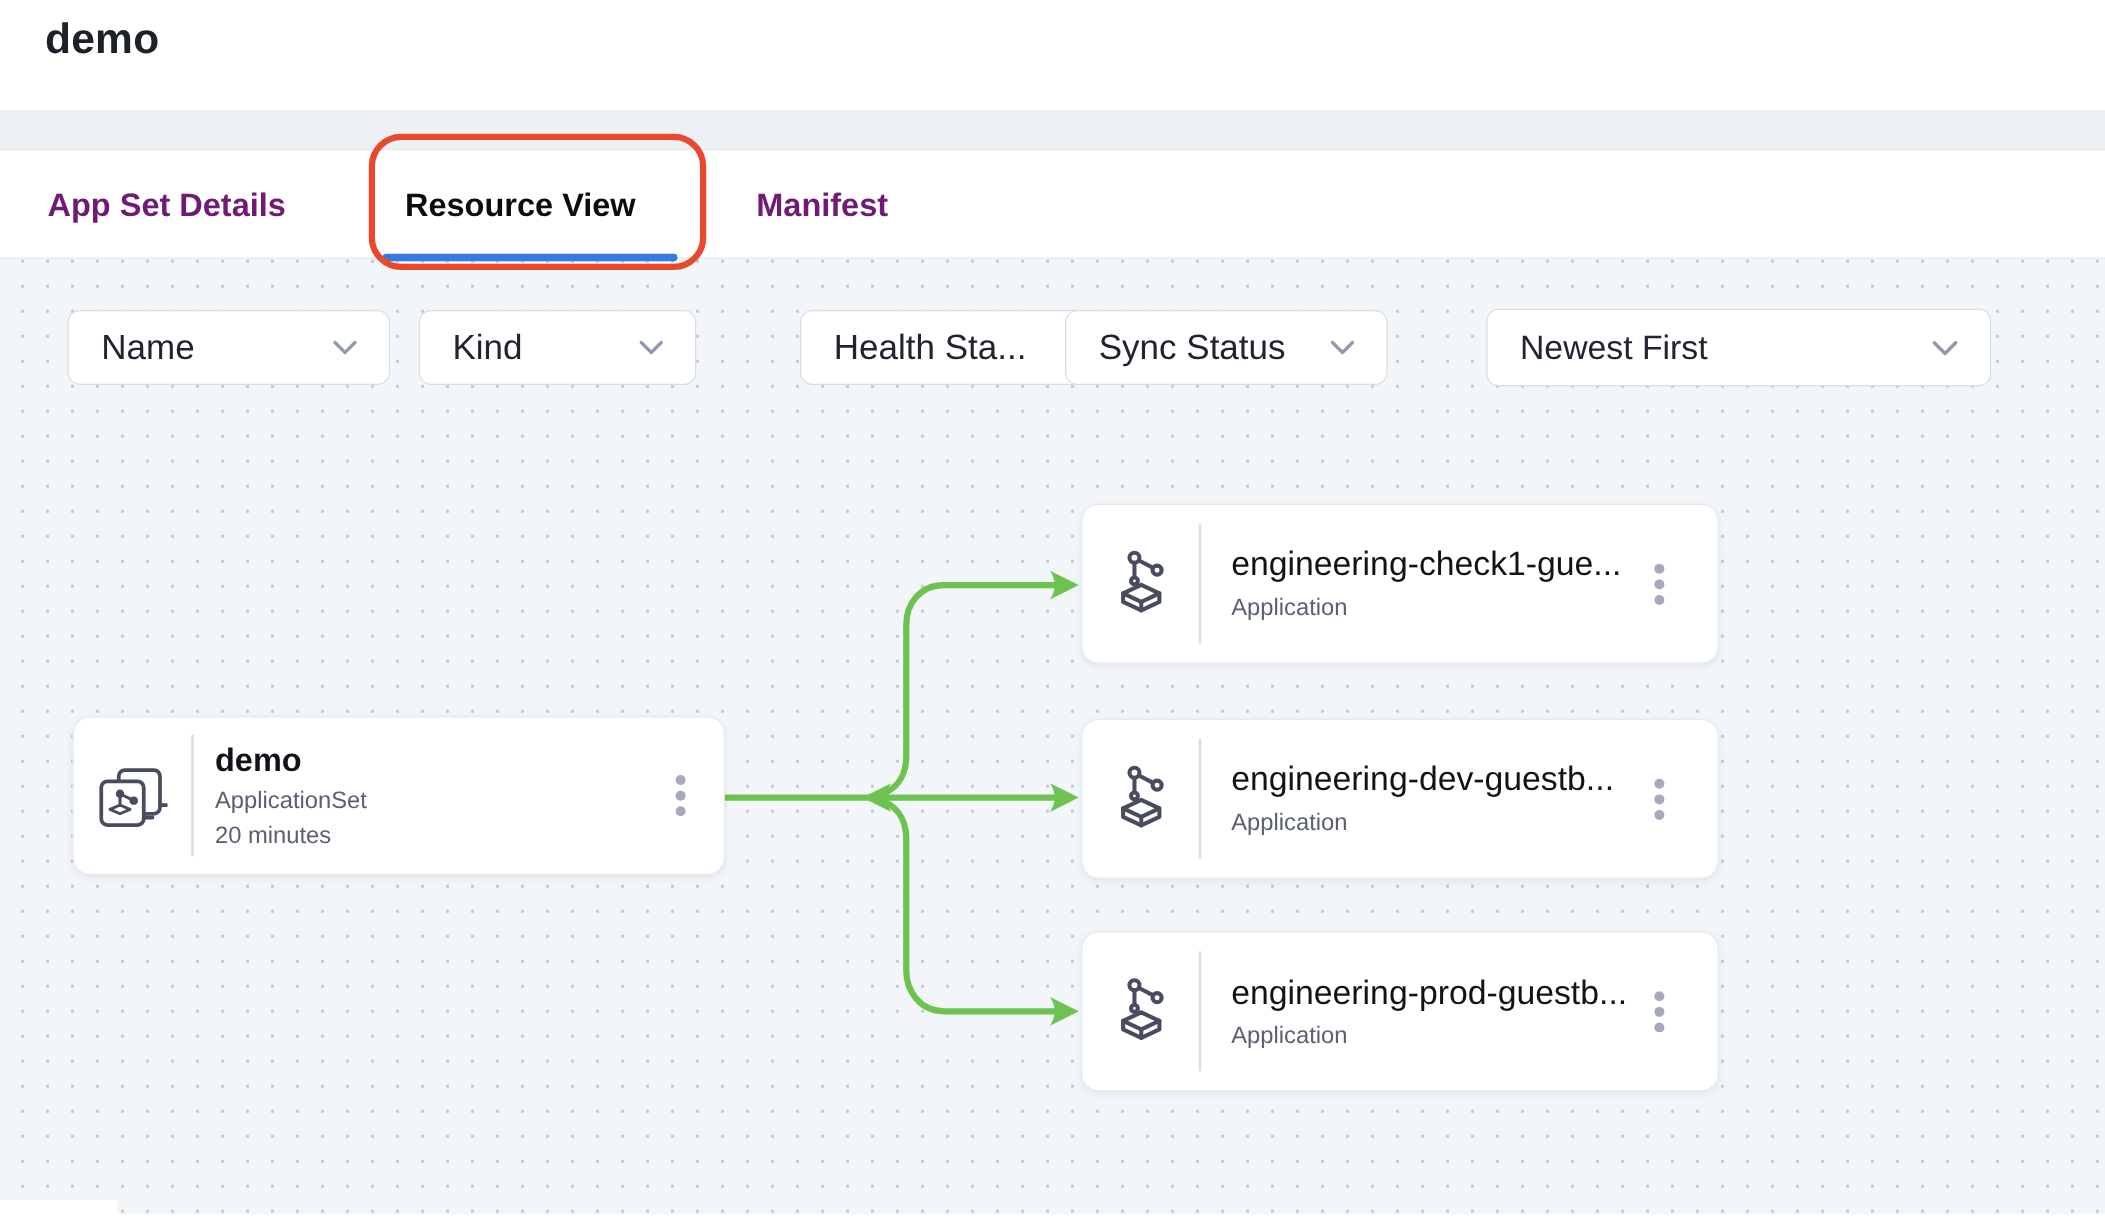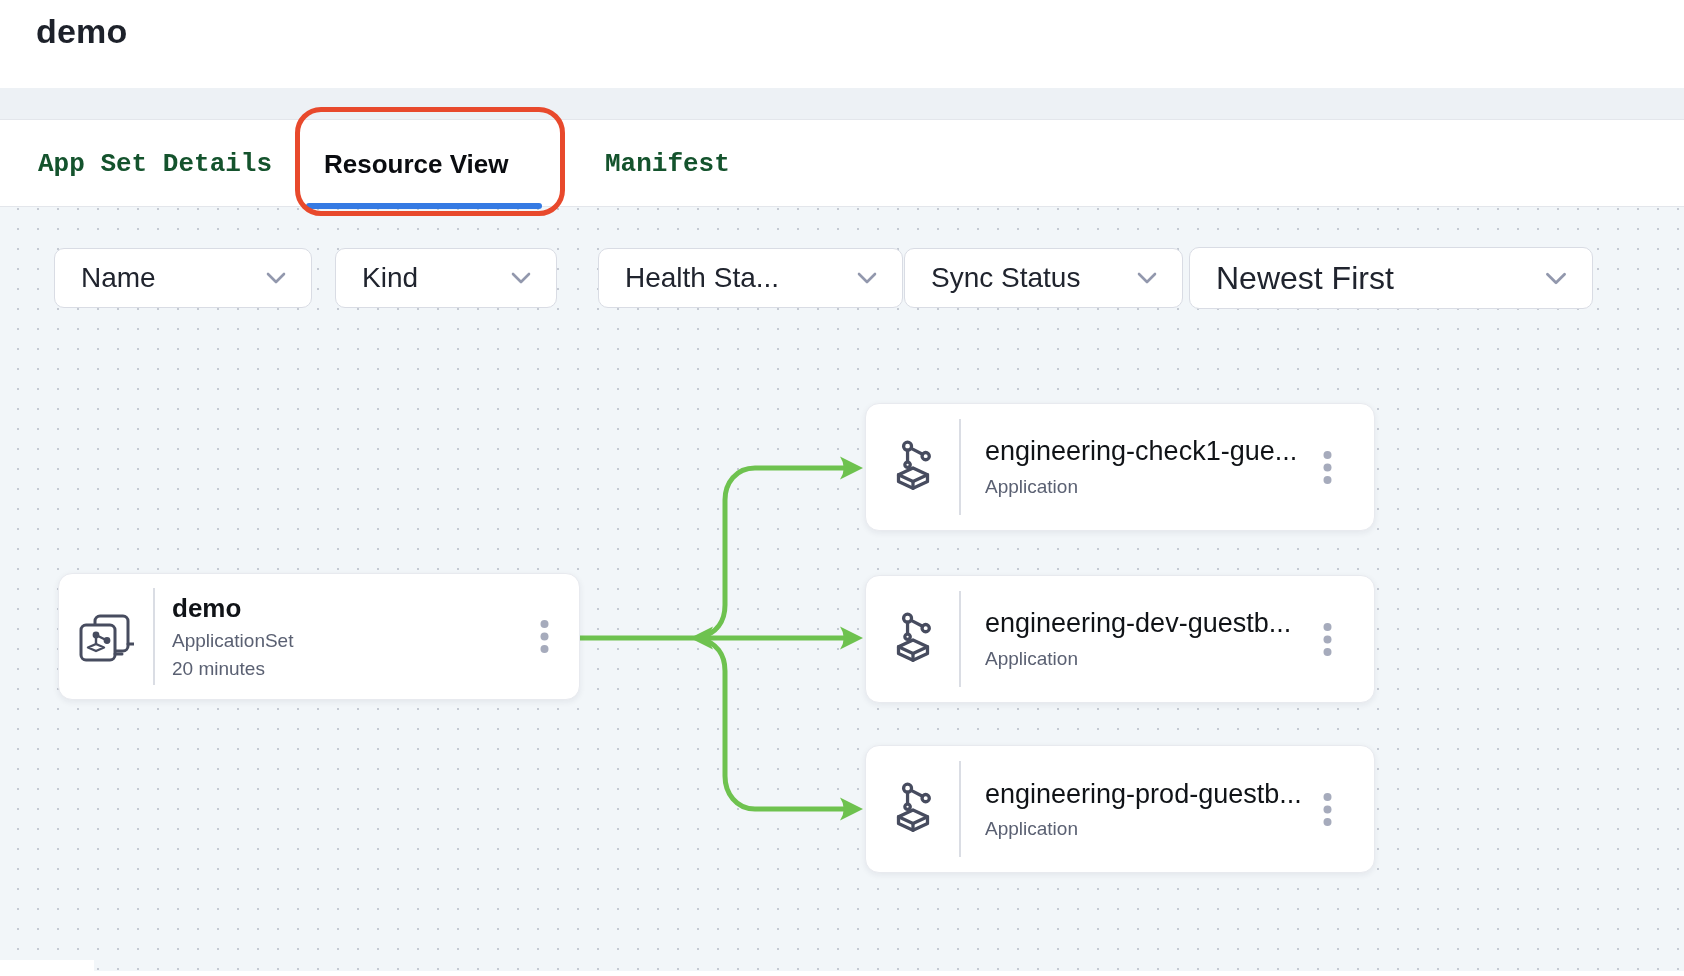--- a/index.html
+++ b/index.html
@@ -12,21 +12,21 @@
     position:absolute;left:36px;top:12px;font-size:34px;font-weight:700;
     color:#1d212a;letter-spacing:.2px;
   }
   .gray-band{position:absolute;left:0;top:88px;width:1684px;height:31px;background:#edf1f5;}
   
   .tabbar{
     position:absolute;left:0;top:119px;width:1684px;height:88px;background:#fff;
     border-top:1px solid #e3e6eb;border-bottom:1px solid #e3e6eb;box-sizing:border-box;
   }
   .tab{position:absolute;top:0;height:88px;line-height:88px;font-size:26px;cursor:pointer;}
-  .tab-inactive{color:#14532d;font-weight:600;font-family:Liberation Mono, monospace;}
+  .tab-inactive{color:#701a75;font-weight:600;}
   .tab-active{color:#0a0c10;font-weight:700;}
   .tab-underline{
     position:absolute;left:306px;top:83px;width:236px;height:6px;border-radius:3px;
     background:var(--underline-blue,#357ae3);
   }
   .annotation{
     position:absolute;left:295px;top:107px;width:270px;height:109px;box-sizing:border-box;
     border:5px solid var(--annotation-red,#e8492c);border-radius:26px;z-index:50;pointer-events:none;
   }
   
@@ -38,21 +38,21 @@
   }
   .bottom-strip{position:absolute;left:0;bottom:0;width:1684px;height:5px;background:#fff;}
   .corner-box{position:absolute;left:0;bottom:0;width:94px;height:16px;background:#fff;}
   
   .filter{
     position:absolute;top:248px;height:60px;background:#fff;border:1.5px solid #d9dce4;
     border-radius:10px;box-sizing:border-box;display:flex;align-items:center;
     padding:0 24px 0 26px;cursor:pointer;
   }
   .filter-label{font-size:28px;color:#20242e;font-weight:500;flex:1 1 auto;white-space:nowrap;overflow:hidden;}
-  .filter-large .filter-label{font-size:32px;}
+  .filter-large .filter-label{font-size:27px;}
   .chev{flex:0 0 auto;margin-left:12px;}
   
   .node{
     position:absolute;background:#fff;border:1px solid #e8eaef;border-radius:14px;
     box-shadow:0 2px 6px rgba(25,35,60,.07);display:flex;align-items:stretch;cursor:pointer;
     box-sizing:border-box;
   }
   .node-icon-wrap{flex:0 0 auto;display:flex;align-items:center;justify-content:center;}
   .node-divider{flex:0 0 auto;width:2px;background:#dadde4;align-self:center;}
   .node-text{display:flex;flex-direction:column;justify-content:center;min-width:0;}
@@ -92,27 +92,27 @@
     <svg class="chev" width="22" height="14" viewBox="0 0 22 14">
       <polyline points="3,3 11,11 19,3" fill="none" stroke="#9298ad" stroke-width="2.6" stroke-linecap="round" stroke-linejoin="round"></polyline>
     </svg>
   </div>
   <div class="filter" style="left:335px;width:222px">
     <span class="filter-label">Kind</span>
     <svg class="chev" width="22" height="14" viewBox="0 0 22 14">
       <polyline points="3,3 11,11 19,3" fill="none" stroke="#9298ad" stroke-width="2.6" stroke-linecap="round" stroke-linejoin="round"></polyline>
     </svg>
   </div>
-  <div class="filter" style="left:598px;width:305px">
+  <div class="filter" style="left:640px;width:305px">
     <span class="filter-label">Health Sta...</span>
     <svg class="chev" width="22" height="14" viewBox="0 0 22 14">
       <polyline points="3,3 11,11 19,3" fill="none" stroke="#9298ad" stroke-width="2.6" stroke-linecap="round" stroke-linejoin="round"></polyline>
     </svg>
   </div>
-  <div class="filter" style="left:904px;width:279px">
+  <div class="filter" style="left:852px;width:258px">
     <span class="filter-label">Sync Status</span>
     <svg class="chev" width="22" height="14" viewBox="0 0 22 14">
       <polyline points="3,3 11,11 19,3" fill="none" stroke="#9298ad" stroke-width="2.6" stroke-linecap="round" stroke-linejoin="round"></polyline>
     </svg>
   </div>
   <div class="filter filter-large" style="left:1189px;width:404px;top:247px;height:62px">
     <span class="filter-label">Newest First</span>
     <svg class="chev" width="24" height="15" viewBox="0 0 22 14">
       <polyline points="3,3 11,11 19,3" fill="none" stroke="#9298ad" stroke-width="2.6" stroke-linecap="round" stroke-linejoin="round"></polyline>
     </svg>

